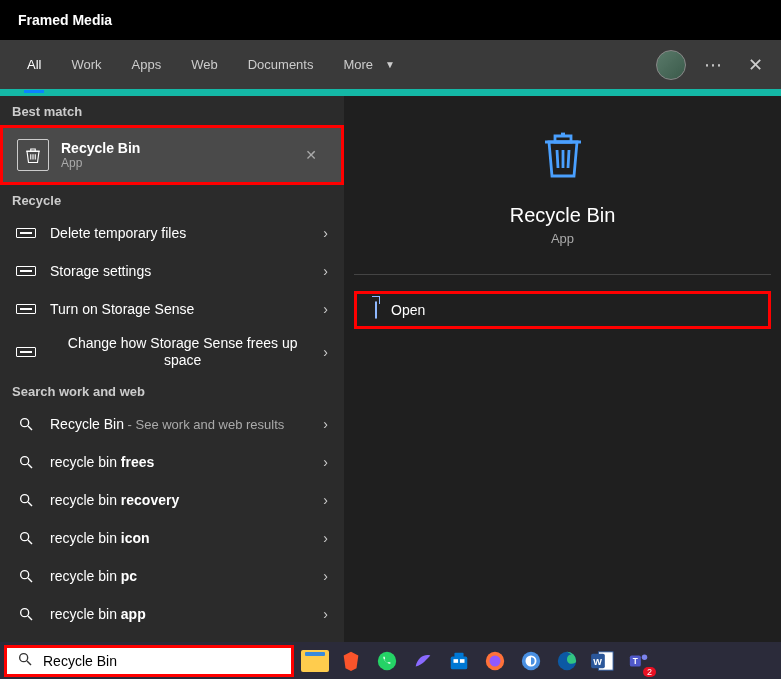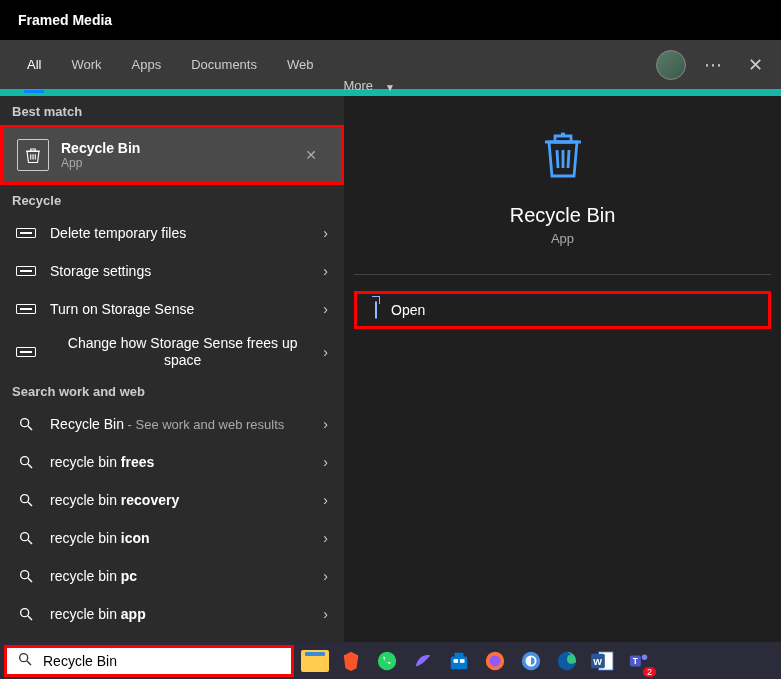--- a/index.html
+++ b/index.html
@@ -51,21 +51,21 @@
       content: "";
       position: absolute;
       bottom: 0;
       left: 12px;
       right: 12px;
       height: 3px;
       background: #0a84ff;
     }
     .tab-more {
       display: flex;
-      align-items: flex-end;
+      align-items: center;
       gap: 12px;
     }
     .top-right {
       margin-left: auto;
       display: flex;
       align-items: center;
       gap: 18px;
     }
     .avatar {
       width: 30px;
@@ -293,24 +293,24 @@
   <div class="tab active">
       <span>All</span>
     </div>
   <div class="tab">
       <span>Work</span>
     </div>
   <div class="tab">
       <span>Apps</span>
     </div>
   <div class="tab">
+      <span>Web</span>
+    </div>
+  <div class="tab">
       <span>Documents</span>
-    </div>
-  <div class="tab">
-      <span>Web</span>
     </div>
   <div class="tab tab-more">
     <span>More</span>
     <span style="font-size:10px;">▼</span>
   </div>
   <div class="top-right">
     <div class="avatar"></div>
     <div class="dots">⋯</div>
     <div class="close-x">✕</div>
   </div>

